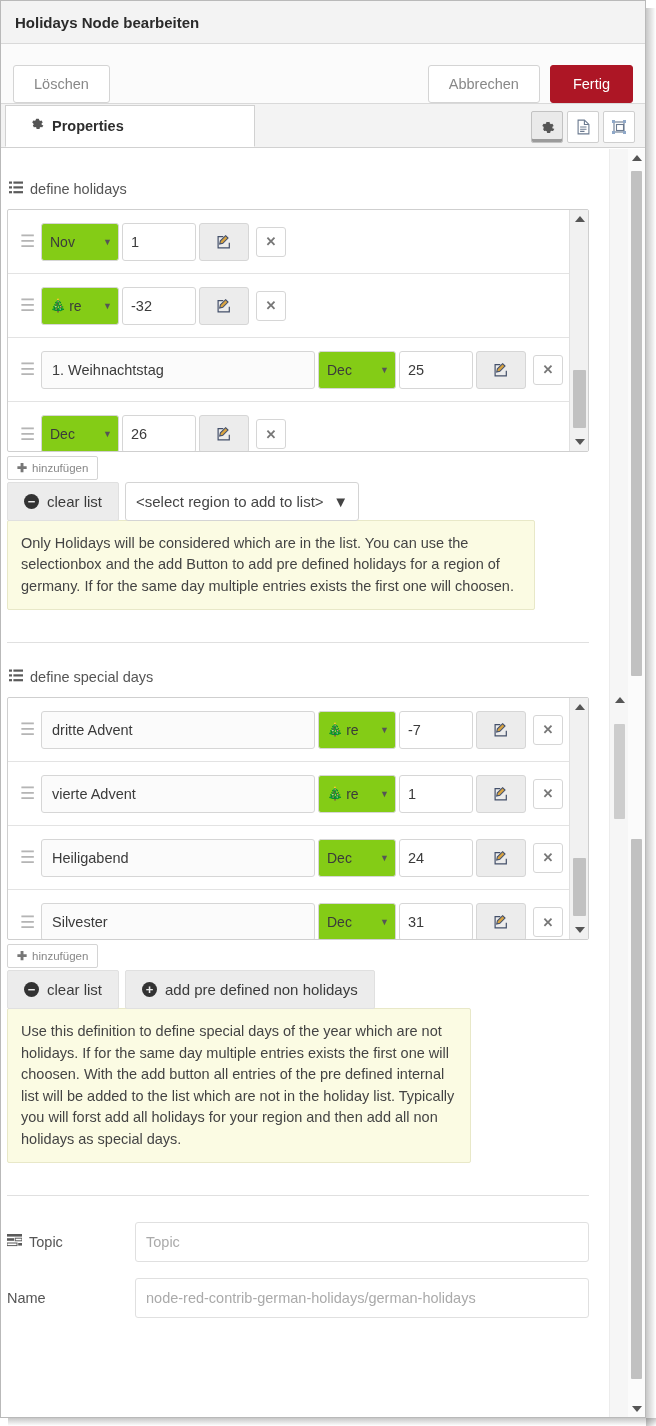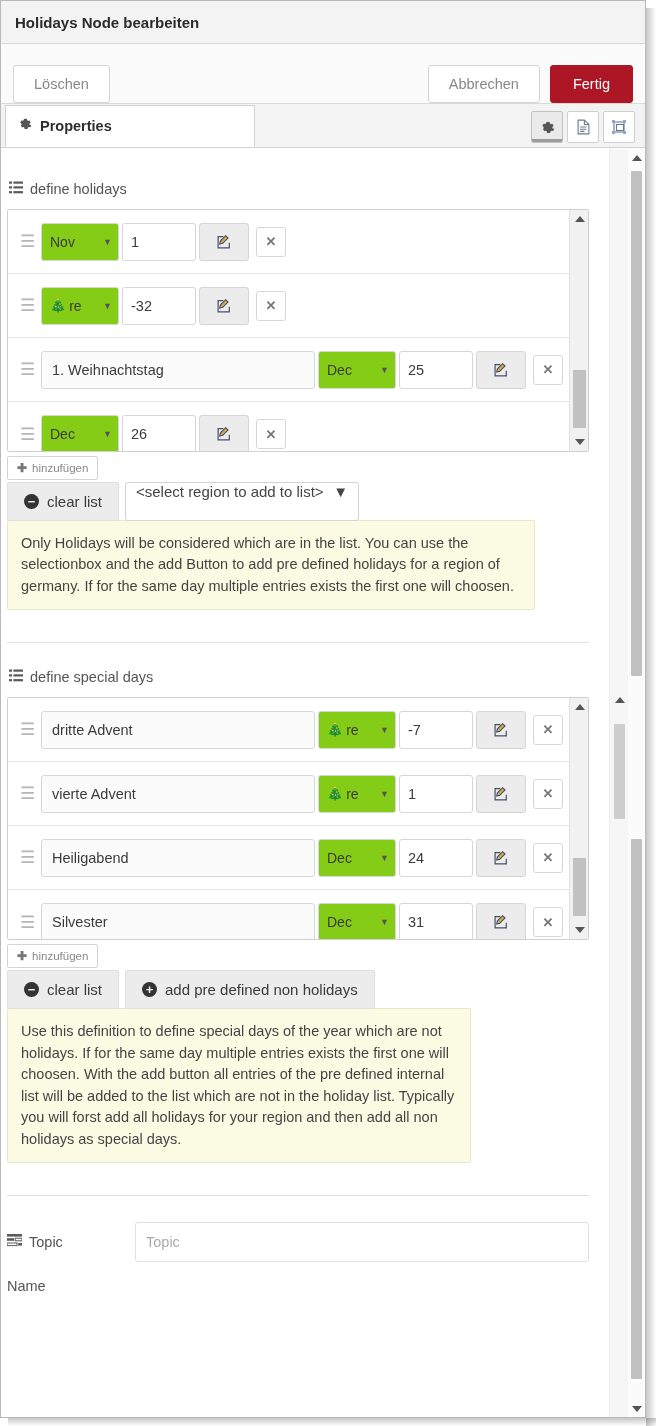--- a/index.html
+++ b/index.html
@@ -91,21 +91,21 @@
   }
   .tab {
     height: 42px;
     min-width: 250px;
     background: #fff;
     border: 1px solid #d1d1d1;
     border-bottom: 1px solid #fff;
     display: flex;
     align-items: center;
     gap: 8px;
-    padding: 0 12px;
+    padding: 0 24px;
     margin-left: 4px;
     position: relative;
     z-index: 2;
     cursor: pointer;
   }
   .tab-label {
     font-size: 14.5px;
     font-weight: bold;
     color: #2e2e2e;
   }
@@ -349,21 +349,21 @@
     line-height: 1;
     flex: none;
   }
   .region-select {
     flex: none;
     width: 234px;
     background: #fff;
     border: 1px solid #d4d4d4;
     border-radius: 3px;
     display: flex;
-    align-items: flex-start;
+    align-items: center;
     padding: 0 10px;
     gap: 6px;
     font-size: 15px;
     color: #444;
     cursor: pointer;
     overflow: hidden;
     white-space: nowrap;
   }
   .region-select .sel-text {
     flex: 1 1 auto; overflow: hidden; white-space: nowrap;
@@ -737,20 +737,21 @@
         </span>
         <span>Topic</span>
       </div>
       <input class="form-input" placeholder="Topic" style="">
     </div>
 
     <div class="form-row">
       <div class="form-label">
         <span>Name</span>
       </div>
+      <input class="form-input" placeholder="node-red-contrib-german-holidays/german-holidays" style="">
     </div>
 
   </div>
 
   <div class="panel-sb">
     <div class="sb-arrow up" style="top:542px;">
         <div class="tri-up"></div>
       </div>
     <div class="sb-thumb" style="left:4px;width:11px;top:575px;height:95px;background:#cdcdcd;"></div>
   </div>

